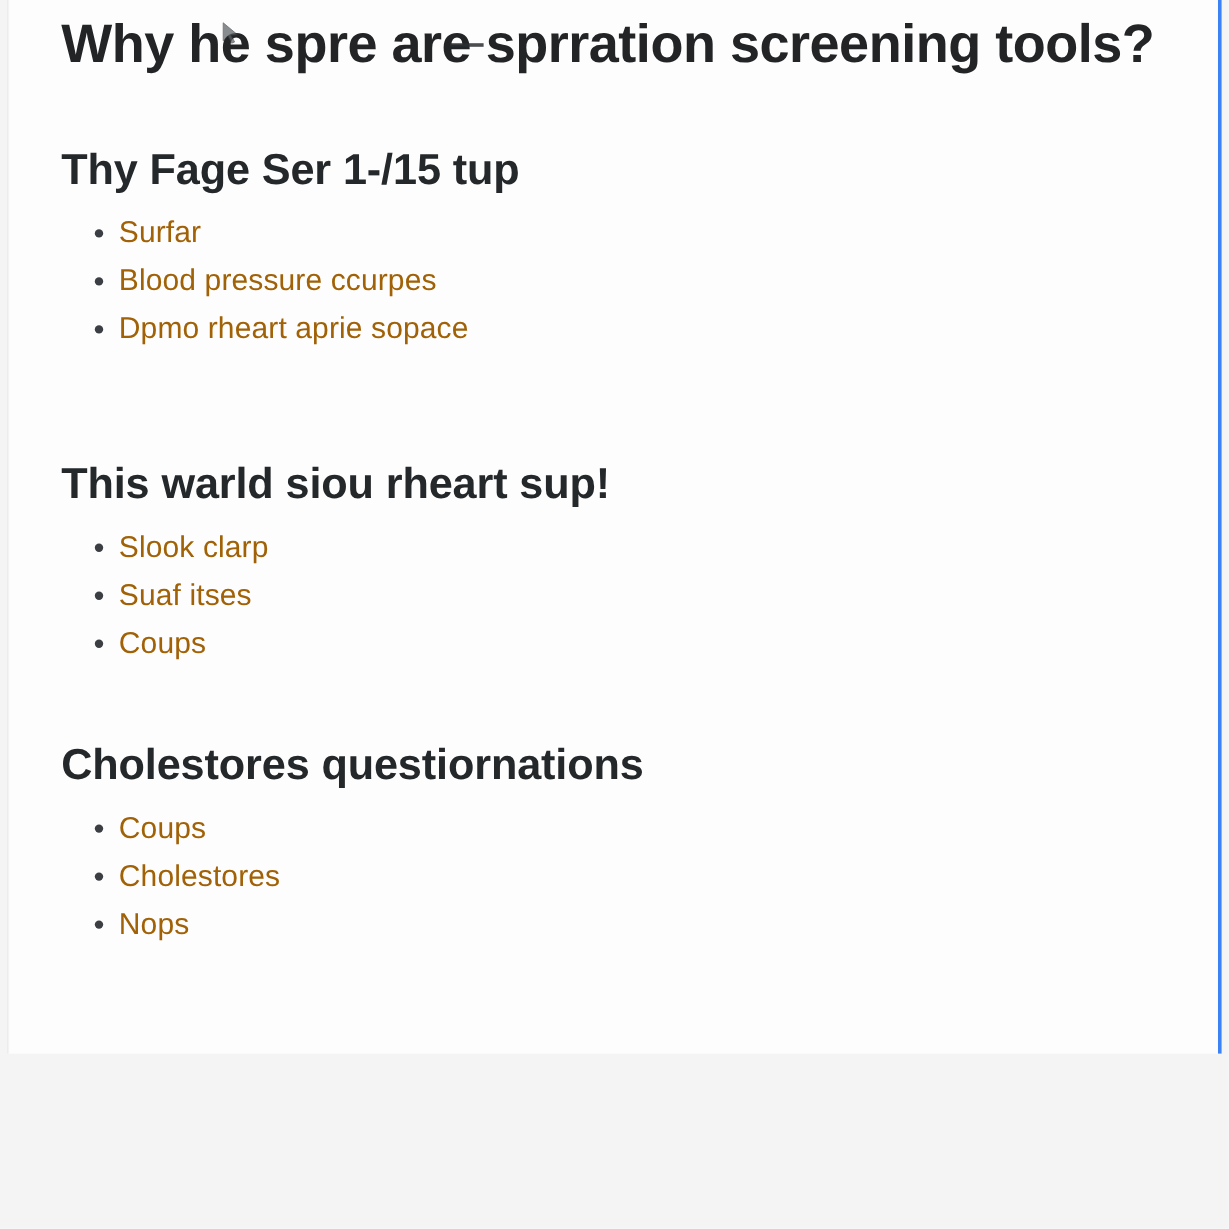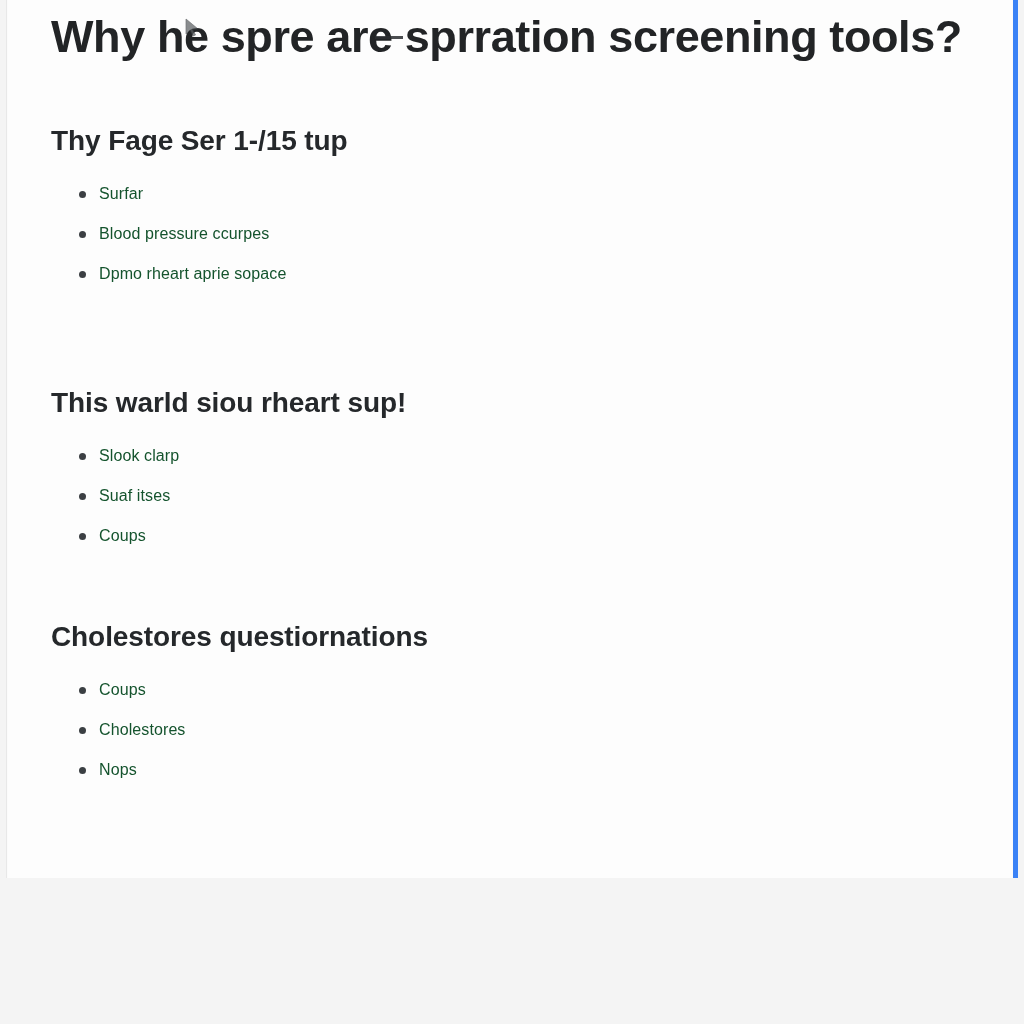--- a/index.html
+++ b/index.html
@@ -17,21 +17,21 @@
 
   
   .page-sheet {
     position: absolute;
     left: 6px;
     top: 0;
     width: 1012px;
     height: 878px;
     background: #fdfdfd;
     border-left: 1px solid #e8e8e8;
-    border-right: 5px solid #3b82f6;
+    border-right: 3px solid #3b82f6;
     box-sizing: border-box;
     box-shadow: inset 1px 0 0 #fbfbfb, inset -1px 0 0 #fbfbfb;
     overflow: hidden;
   }
 
   .content {
     position: absolute;
     left: 44px;
     top: 0;
     right: 24px;
@@ -52,41 +52,41 @@
   
   .section {
     margin-top: 56px;
   }
   .section:first-of-type {
     margin-top: 54px;
   }
 
   .section-heading {
     margin: 0 0 14px 0;
-    font-size: 28px;
+    font-size: 36px;
     line-height: 38px;
     font-weight: 700;
     color: #25282b;
     letter-spacing: -0.1px;
     position: relative;
     display: inline-block;
   }
 
   .bullet-list {
     list-style: none;
     margin: 0;
     padding: 0;
   }
 
   .bullet-list li {
     position: relative;
     padding-left: 48px;
-    font-size: 16px;
+    font-size: 25px;
     line-height: 40px;
-    color: #14532d;
+    color: #a16207;
     letter-spacing: 0.1px;
   }
 
   .bullet-list li .bullet-dot {
     position: absolute;
     left: 28px;
     top: 17px;
     width: 7px;
     height: 7px;
     border-radius: 50%;

